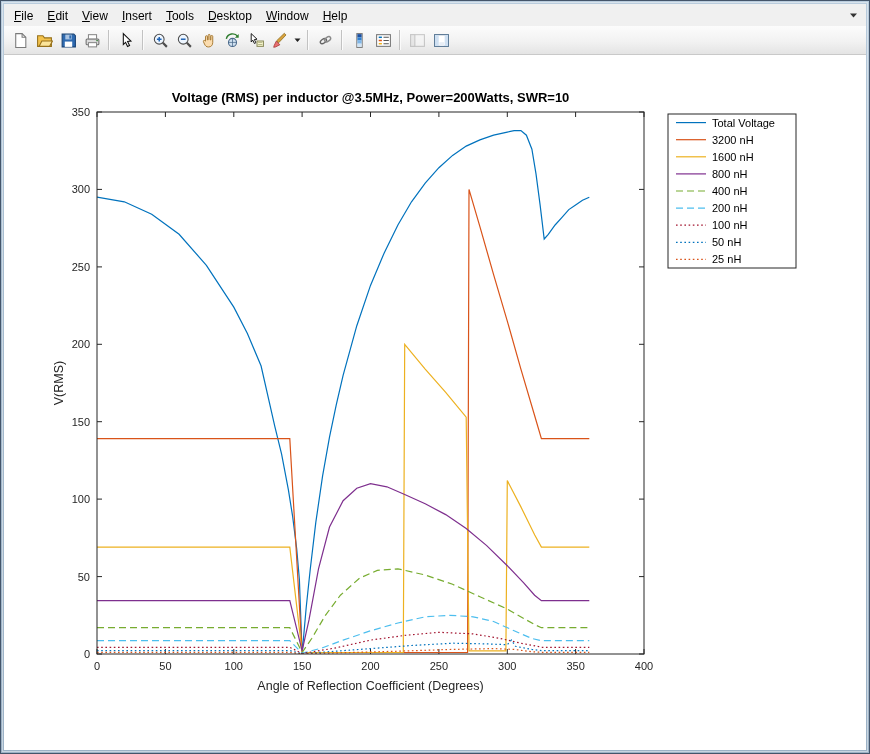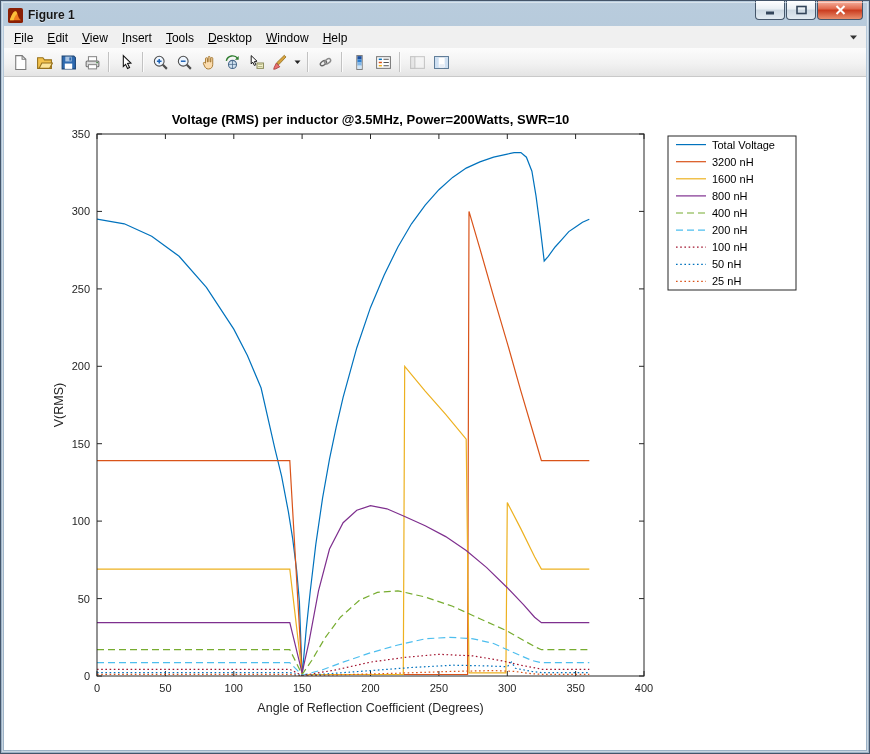--- a/index.html
+++ b/index.html
@@ -36,45 +36,20 @@
   text.ctitle{font:bold 13px "Liberation Sans",sans-serif;fill:#000;}
   text.clabel{font:12.5px "Liberation Sans",sans-serif;fill:#262626;}
   text.ltext{font:11px "Liberation Sans",sans-serif;fill:#000;}
 </style>
 </head>
 <body>
 
 <div class="window">
   <div class="frame-hl"></div>
 
-  <div class="titlebar">
-    <svg class="fig-icon" viewBox="0 0 16 16">
-      <rect width="16" height="16" rx="2" fill="#8a1f04"></rect>
-      <path d="M2 13c2-6.5 4-9.5 6-9.5 2.6 0 2 7.5 6 9.5z" fill="#f07b1f"></path>
-      <path d="M2 13c2-6.5 4-9.5 6-9.5 1 0 1.4 1.2 1.8 3-1.5.8-3 3.5-3.8 6.5z" fill="#fbbf3a"></path>
-    </svg>
-    <span class="title-text">Figure 1</span>
-    <div class="win-controls">
-      <div class="wbtn">
-        <svg width="10" height="10">
-            <rect x="1" y="6.5" width="8" height="3" fill="#33455a"></rect>
-          </svg>
-      </div>
-      <div class="wbtn">
-        <svg width="11" height="10">
-            <rect x="1" y="1.5" width="9" height="7" fill="none" stroke="#33455a" stroke-width="1.6"></rect>
-          </svg>
-      </div>
-      <div class="wbtn close">
-        <svg width="11" height="10">
-            <path d="M1.5 1 L9.5 9 M9.5 1 L1.5 9" stroke="#fff" stroke-width="2"></path>
-          </svg>
-      </div>
-    </div>
-  </div>
 
   <div class="menubar">
     <span class="menu-item">File</span>
     <span class="menu-item">Edit</span>
     <span class="menu-item">View</span>
     <span class="menu-item">Insert</span>
     <span class="menu-item">Tools</span>
     <span class="menu-item">Desktop</span>
     <span class="menu-item">Window</span>
     <span class="menu-item">Help</span>

